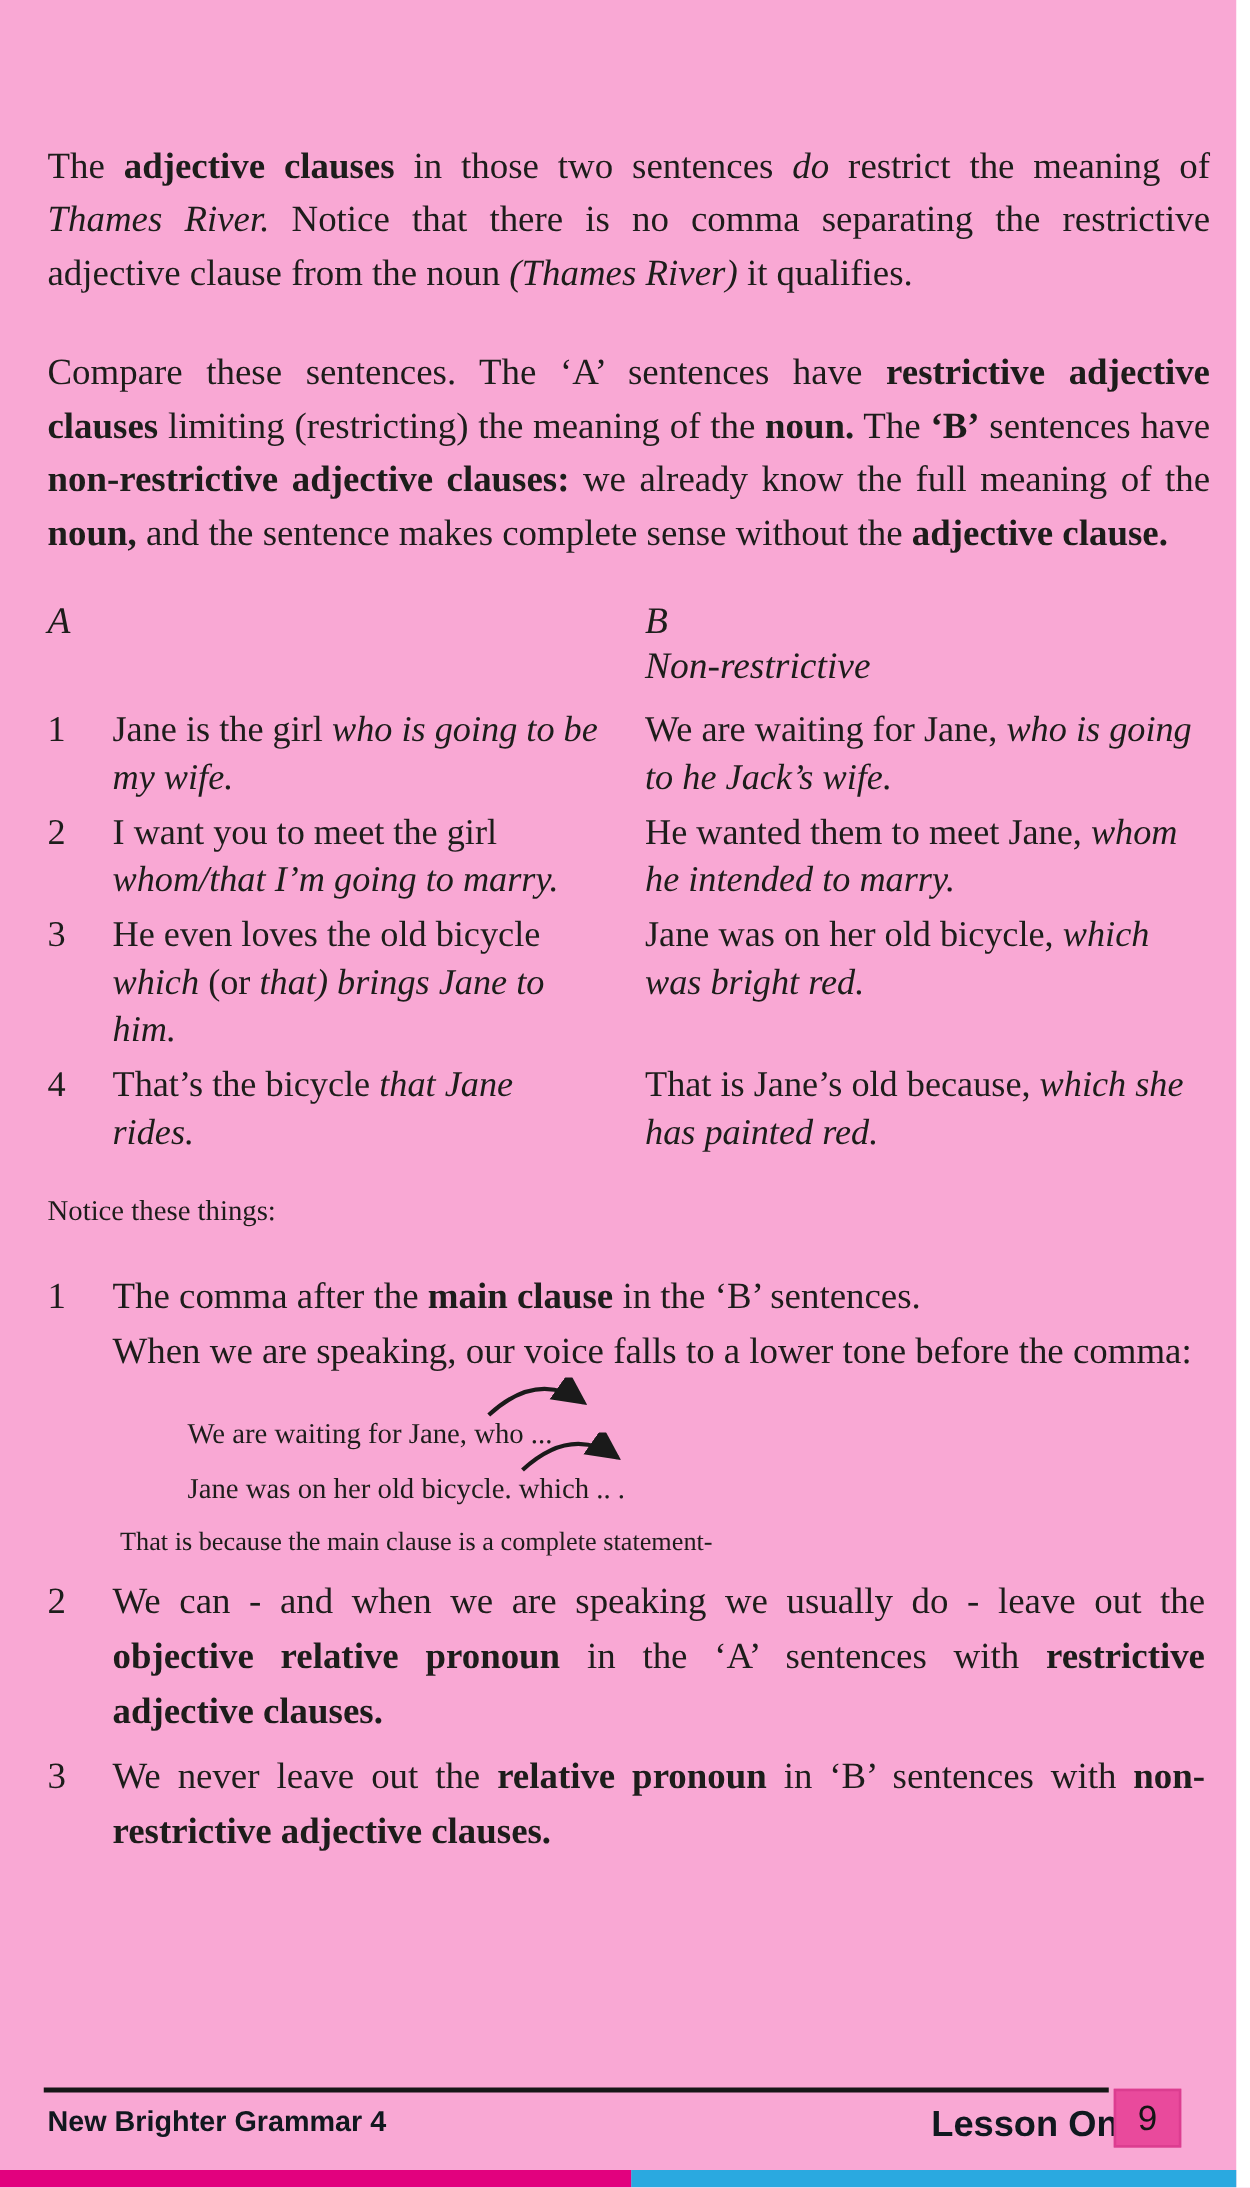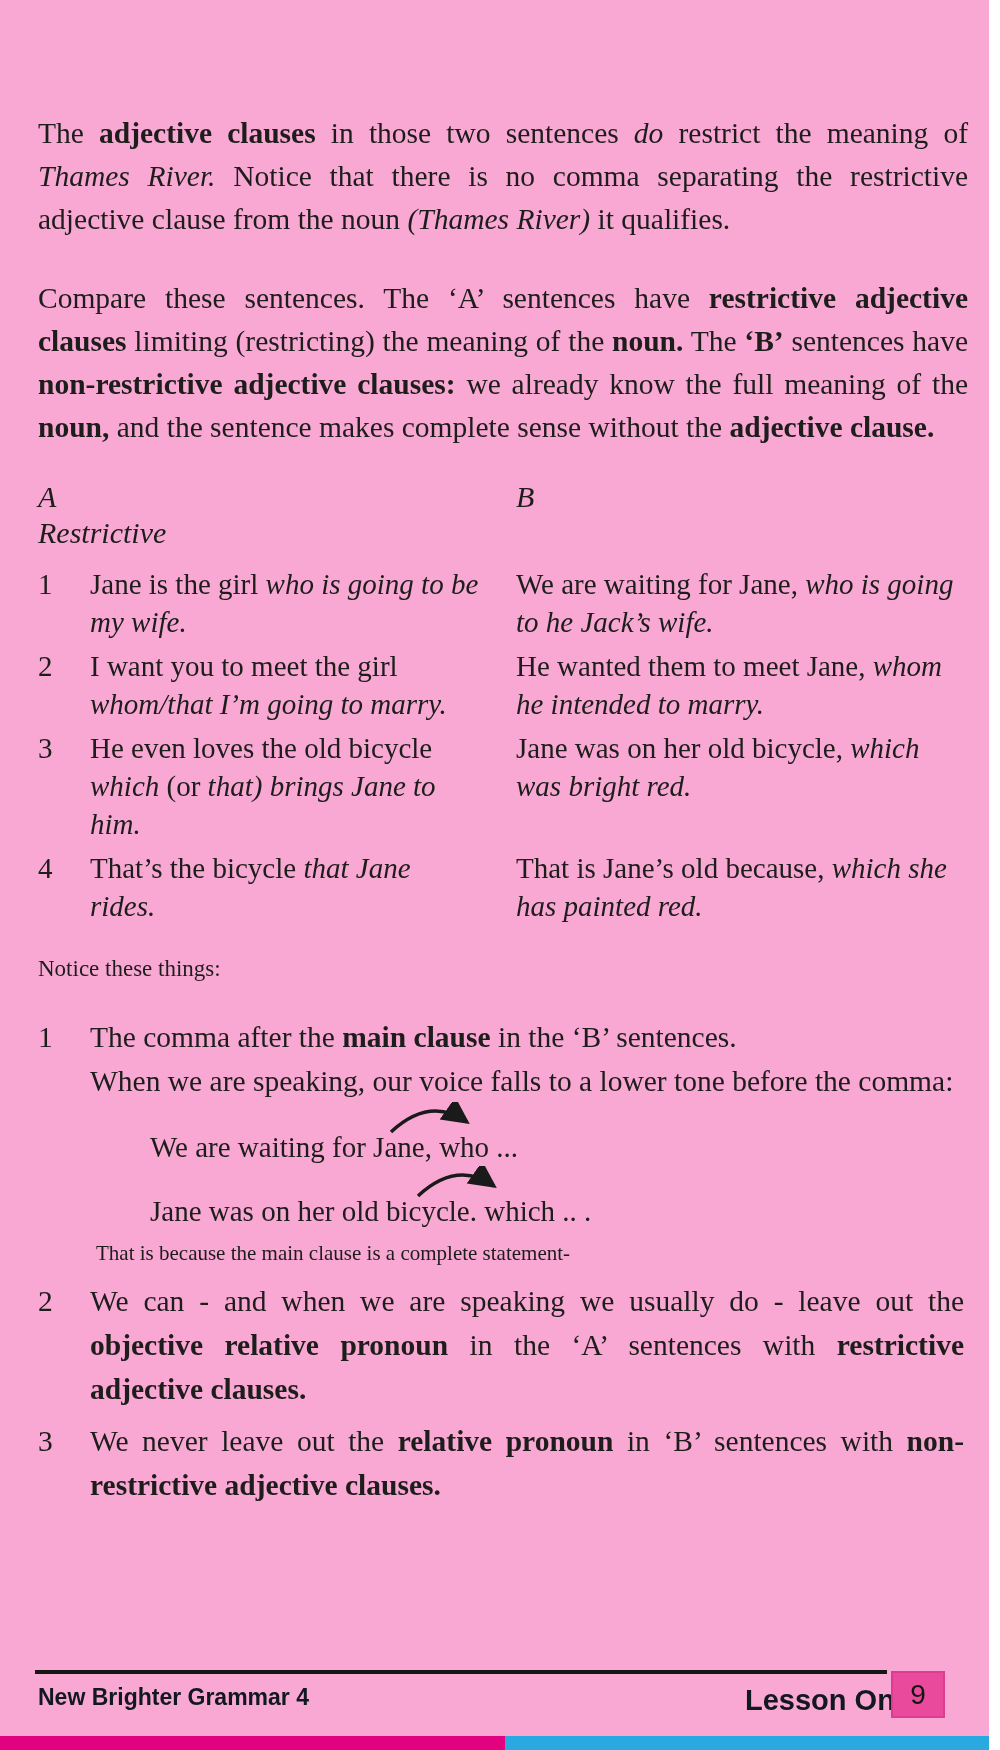--- a/index.html
+++ b/index.html
@@ -55,26 +55,26 @@
     text-align: justify;
   }
   .n-item1 { margin-top: 28px; }
   .n-item2 { margin-top: 6px; }
   .n-item3 { margin-top: 8px; }
   .n-text { padding-right: 4px; }
 
   .example {
     position: relative;
     margin-left: 112px;
-    font-size: 29px;
+    font-size: 23px;
     line-height: 40px;
     white-space: nowrap;
   }
   .ex1 { margin-top: 24px; }
-  .ex2 { margin-top: 24px; }
+  .ex2 { margin-top: 4px; }
   .because {
     margin-left: 58px;
     font-size: 21px;
     line-height: 40px;
     margin-top: 2px;
     white-space: nowrap;
   }
   .arrow-svg { position: absolute; top: -25px; }
   .arrow-1 { left: 235px; }
   .arrow-2 { left: 262px; }
@@ -144,24 +144,24 @@
   <div class="content">
 
     <p class="para"><span>The </span><span class="sb">adjective clauses</span><span> in those two sentences </span><span class="si">do</span><span> restrict the meaning of </span><span class="si">Thames River.</span><span>  Notice that there is no comma separating the restrictive adjective clause from the noun </span><span class="si">(Thames River)</span><span> it qualifies.</span></p>
 
     <p class="para" style="margin-bottom:28px"><span>Compare these sentences. The ‘A’ sentences have </span><span class="sb">restrictive adjective clauses</span><span> limiting (restricting) the meaning of the </span><span class="sb">noun.</span><span> The </span><span class="sb">‘B’</span><span> sentences have </span><span class="sb">non-restrictive adjective clauses:</span><span> we already know the full meaning of the </span><span class="sb">noun,</span><span> and the sentence makes complete sense without the </span><span class="sb">adjective clause.</span></p>
 
     <div>
       <div class="c-head">
         <div class="c-cell-a">
           <div class="c-letter">A</div>
-          <div class="c-label">Restrictive</div>
         </div>
         <div class="c-cell-b">
           <div class="c-letter">B</div>
+          <div class="c-label">Non-restrictive</div>
         </div>
       </div>
 
       <div class="c-row">
         <div class="c-num">1</div>
         <div class="c-a"><span>Jane is the girl </span><span class="si">who is going to be my wife.</span></div>
         <div class="c-b"><span>We are waiting for Jane, </span><span class="si">who is going to he Jack’s wife.</span></div>
       </div>
       <div class="c-row">
         <div class="c-num">2</div>

